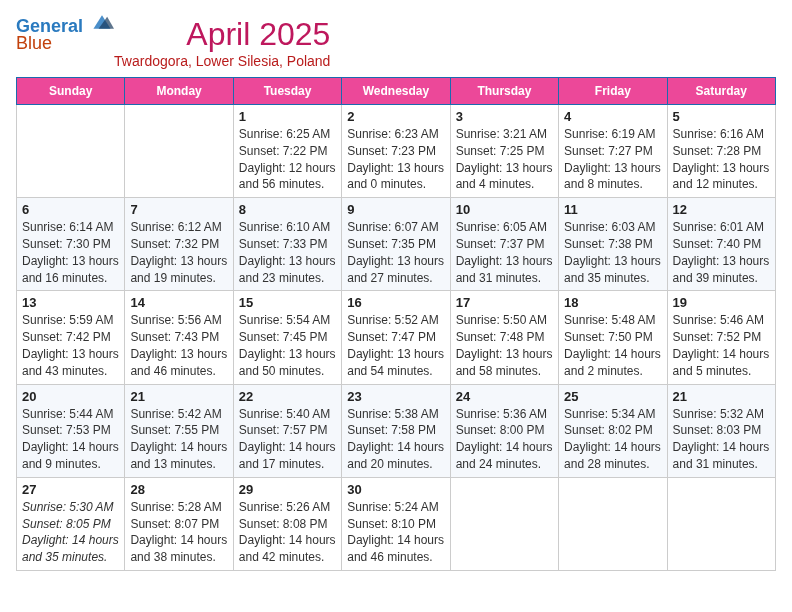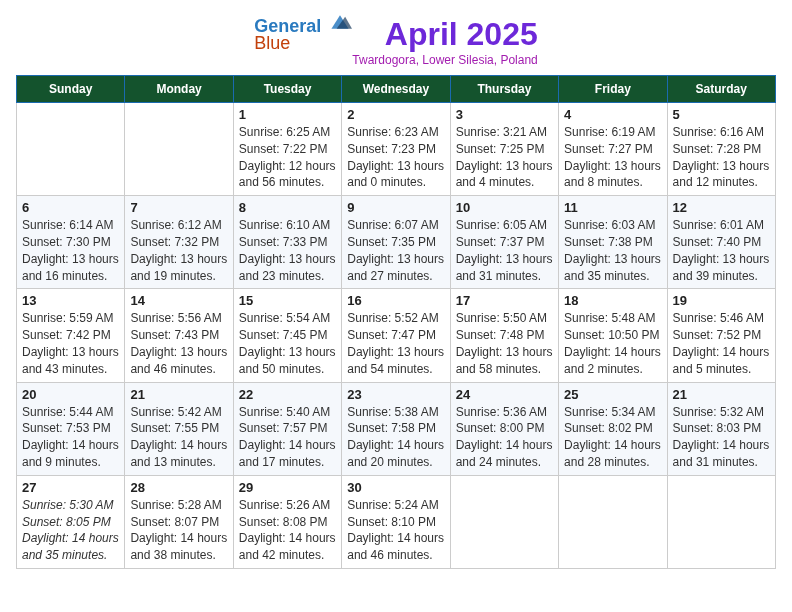--- a/index.html
+++ b/index.html
@@ -5,21 +5,21 @@
     * { box-sizing: border-box; margin: 0; padding: 0; }
     body {
       font-family: Arial, sans-serif;
       background: #fff;
       width: 792px;
       min-height: 612px;
       padding: 16px;
     }
     .header {
       display: flex;
-      justify-content: center;
+      justify-content: flex-start;
       align-items: flex-start;
       margin-bottom: 8px;
     }
     .logo {
       display: flex;
       align-items: center;
     }
     .logo-text {
       font-size: 18px;
       font-weight: bold;
@@ -33,34 +33,34 @@
       width: 24px;
       height: 20px;
       margin-left: 2px;
       margin-top: -4px;
     }
     .title-section {
       text-align: right;
     }
     .month-title {
       font-size: 32px;
-      font-weight: bold;
-      color: #6d28d9;
+      font-weight: normal;
+      color: #be185d;
     }
     .location {
-      font-size: 12px;
-      color: #a21caf;
+      font-size: 14px;
+      color: #b91c1c;
     }
     table {
       width: 100%;
       border-collapse: collapse;
       font-size: 11px;
     }
     .day-header {
-      background-color: #14532d;
+      background-color: #ec4899;
       color: #fff;
       text-align: center;
       padding: 6px 4px;
       font-size: 12px;
       font-weight: bold;
       border: 1px solid #1a6aaf;
     }
     td {
       border: 1px solid #ccc;
       vertical-align: top;
@@ -251,21 +251,21 @@
         <td>
           <span class="day-num">17</span>
           <div class="day-info" style="white-space: pre-line;">Sunrise: 5:50 AM
 Sunset: 7:48 PM
 Daylight: 13 hours
 and 58 minutes.</div>
         </td>
         <td>
           <span class="day-num">18</span>
           <div class="day-info" style="white-space: pre-line;">Sunrise: 5:48 AM
-Sunset: 10:50 PM
+Sunset: 7:50 PM
 Daylight: 14 hours
 and 2 minutes.</div>
         </td>
         <td>
           <span class="day-num">19</span>
           <div class="day-info" style="white-space: pre-line;">Sunrise: 5:46 AM
 Sunset: 7:52 PM
 Daylight: 14 hours
 and 5 minutes.</div>
         </td>

